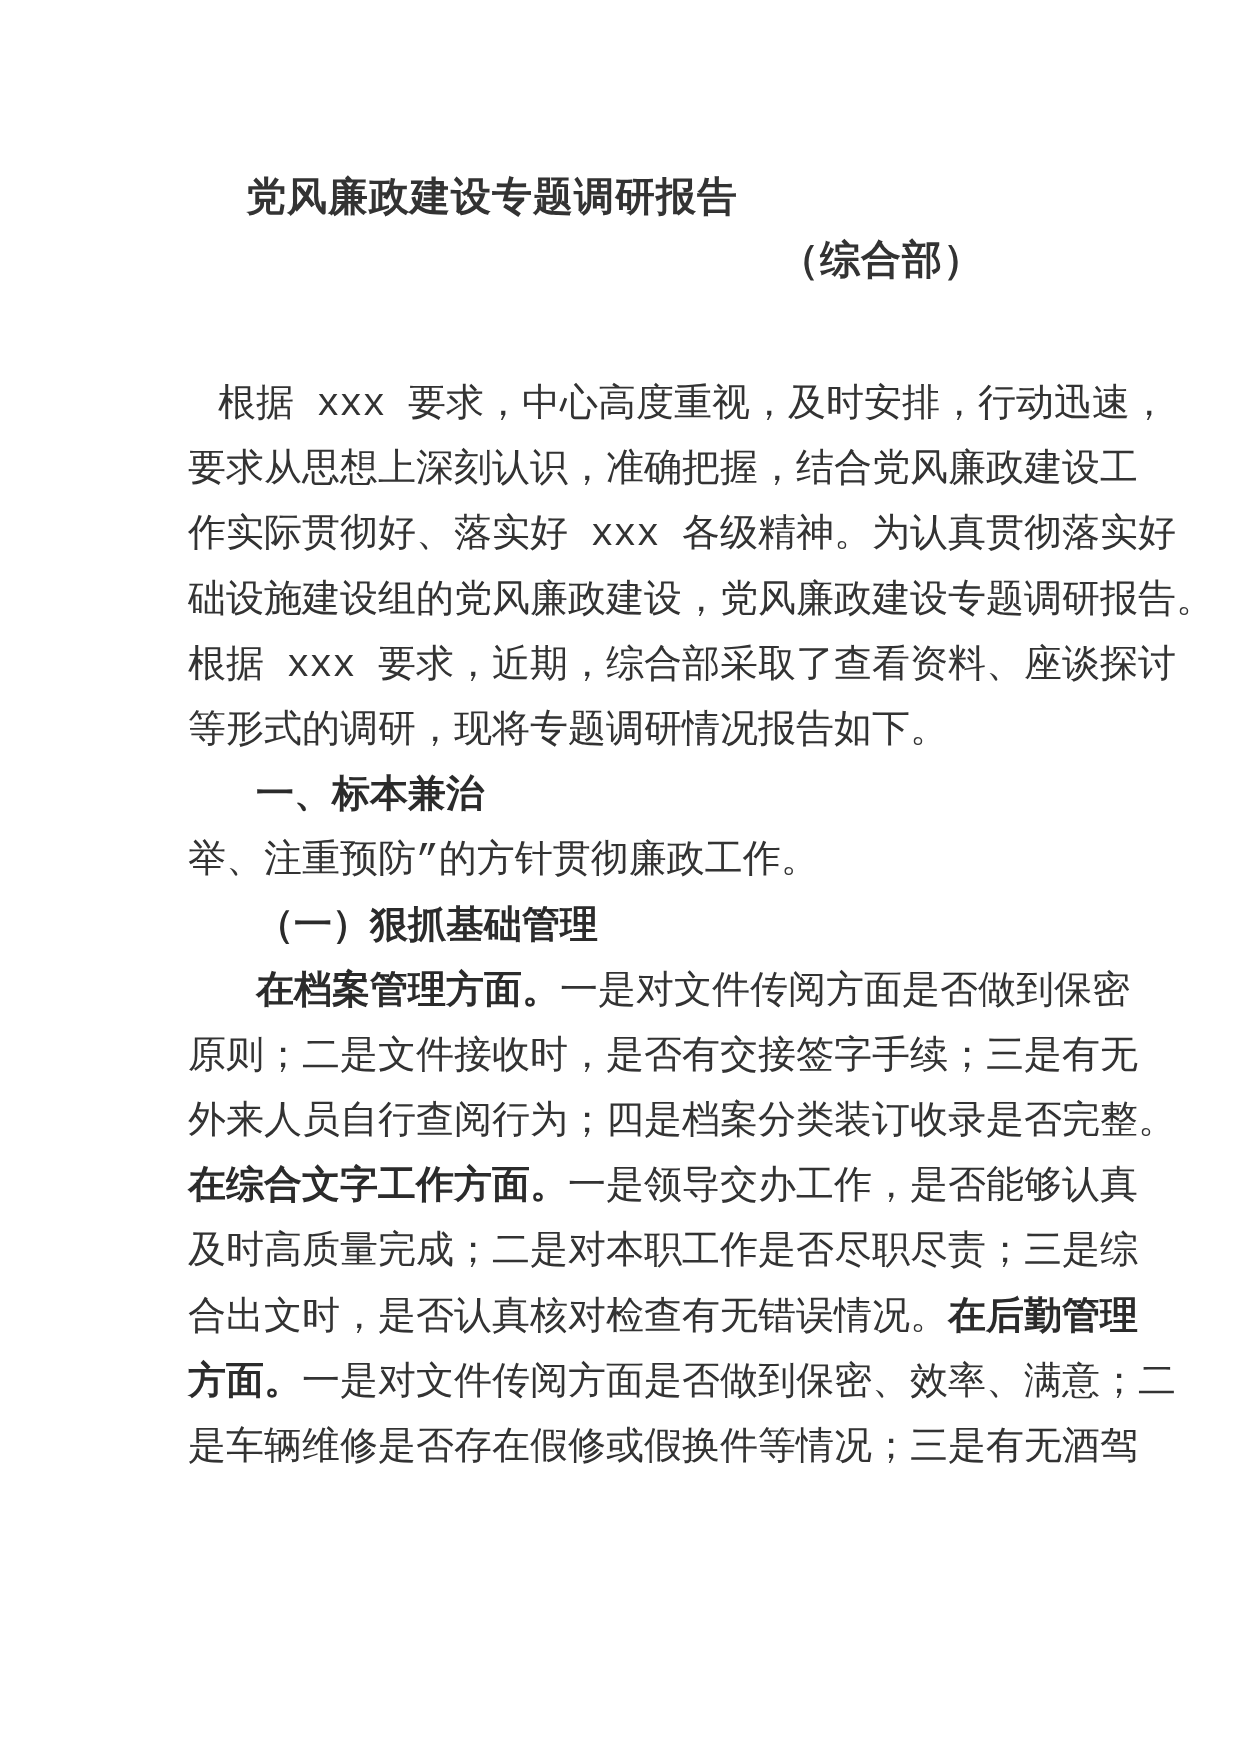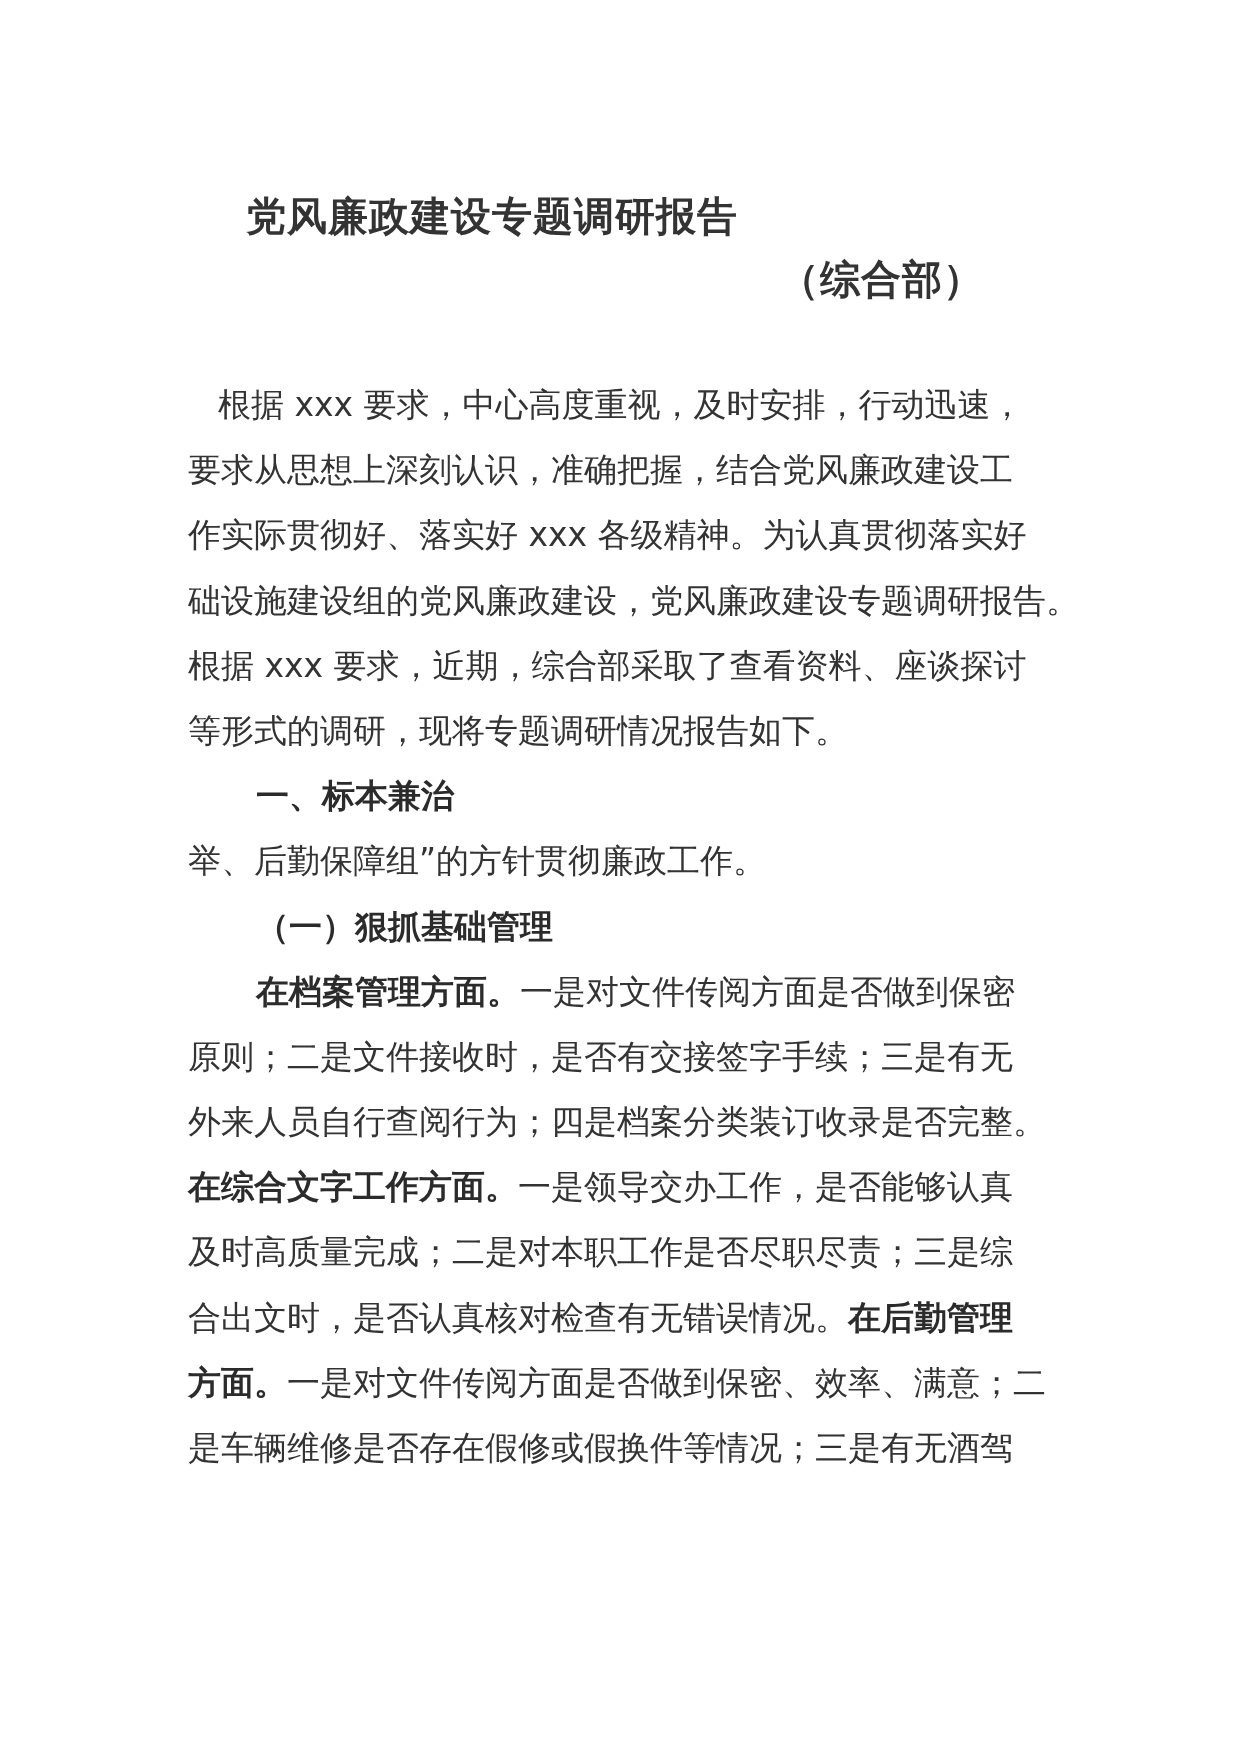--- a/index.html
+++ b/index.html
@@ -20,43 +20,43 @@
       left: 0; top: 0;
       width: 1240px;
       height: 1754px;
       background: #ffffff;
     }
     .title {
       position: absolute;
       left: 0;
       width: 984px;
       text-align: center;
-      font-family: Liberation Sans, sans-serif;
+      font-family: Liberation Mono, monospace;
       font-weight: bold;
       font-size: 40px;
       color: #333333;
       letter-spacing: 1px;
       line-height: 1;
-      margin-top: 16px;
     }
     .title-main { top: 180px; }
     .title-sub  { top: 243px; text-align: right; }
 
     .body-lines {
       position: absolute;
       left: 188px;
       top: 372px;
       width: 880px;
     }
     .line {
       height: 65.2px;
       line-height: 65.2px;
-      font-size: 33px;
+      font-size: 38px;
       white-space: nowrap;
       color: #333333;
+      font-family: Liberation Mono, monospace;
     }
     .line.indent1 { padding-left: 30px; }
     .line.indent2 { padding-left: 68px; }
     .line.indent3 { padding-left: 68px; }
     .seg { }
     .seg.bold { font-weight: bold; color: #2b2b2b; }
   </style>
 </head>
 <body>
 
@@ -65,21 +65,21 @@
   <div class="title title-sub">（综合部）</div>
 
   <div class="body-lines" id="body-lines">
       <div class="line indent1"><span class="seg">根据 xxx 要求，中心高度重视，及时安排，行动迅速，</span></div>
       <div class="line"><span class="seg">要求从思想上深刻认识，准确把握，结合党风廉政建设工</span></div>
       <div class="line"><span class="seg">作实际贯彻好、落实好 xxx 各级精神。为认真贯彻落实好</span></div>
       <div class="line"><span class="seg">础设施建设组的党风廉政建设，党风廉政建设专题调研报告。</span></div>
       <div class="line"><span class="seg">根据 xxx 要求，近期，综合部采取了查看资料、座谈探讨</span></div>
       <div class="line"><span class="seg">等形式的调研，现将专题调研情况报告如下。</span></div>
       <div class="line indent2"><span class="seg bold">一、标本兼治</span></div>
-      <div class="line"><span class="seg">举、后勤保障组”的方针贯彻廉政工作。</span></div>
+      <div class="line"><span class="seg">举、注重预防”的方针贯彻廉政工作。</span></div>
       <div class="line indent3"><span class="seg bold">（一）狠抓基础管理</span></div>
       <div class="line indent2"><span class="seg bold">在档案管理方面。</span><span class="seg">一是对文件传阅方面是否做到保密</span></div>
       <div class="line"><span class="seg">原则；二是文件接收时，是否有交接签字手续；三是有无</span></div>
       <div class="line"><span class="seg">外来人员自行查阅行为；四是档案分类装订收录是否完整。</span></div>
       <div class="line"><span class="seg bold">在综合文字工作方面。</span><span class="seg">一是领导交办工作，是否能够认真</span></div>
       <div class="line"><span class="seg">及时高质量完成；二是对本职工作是否尽职尽责；三是综</span></div>
       <div class="line"><span class="seg">合出文时，是否认真核对检查有无错误情况。</span><span class="seg bold">在后勤管理</span></div>
       <div class="line"><span class="seg bold">方面。</span><span class="seg">一是对文件传阅方面是否做到保密、效率、满意；二</span></div>
       <div class="line"><span class="seg">是车辆维修是否存在假修或假换件等情况；三是有无酒驾</span></div>
     </div>

